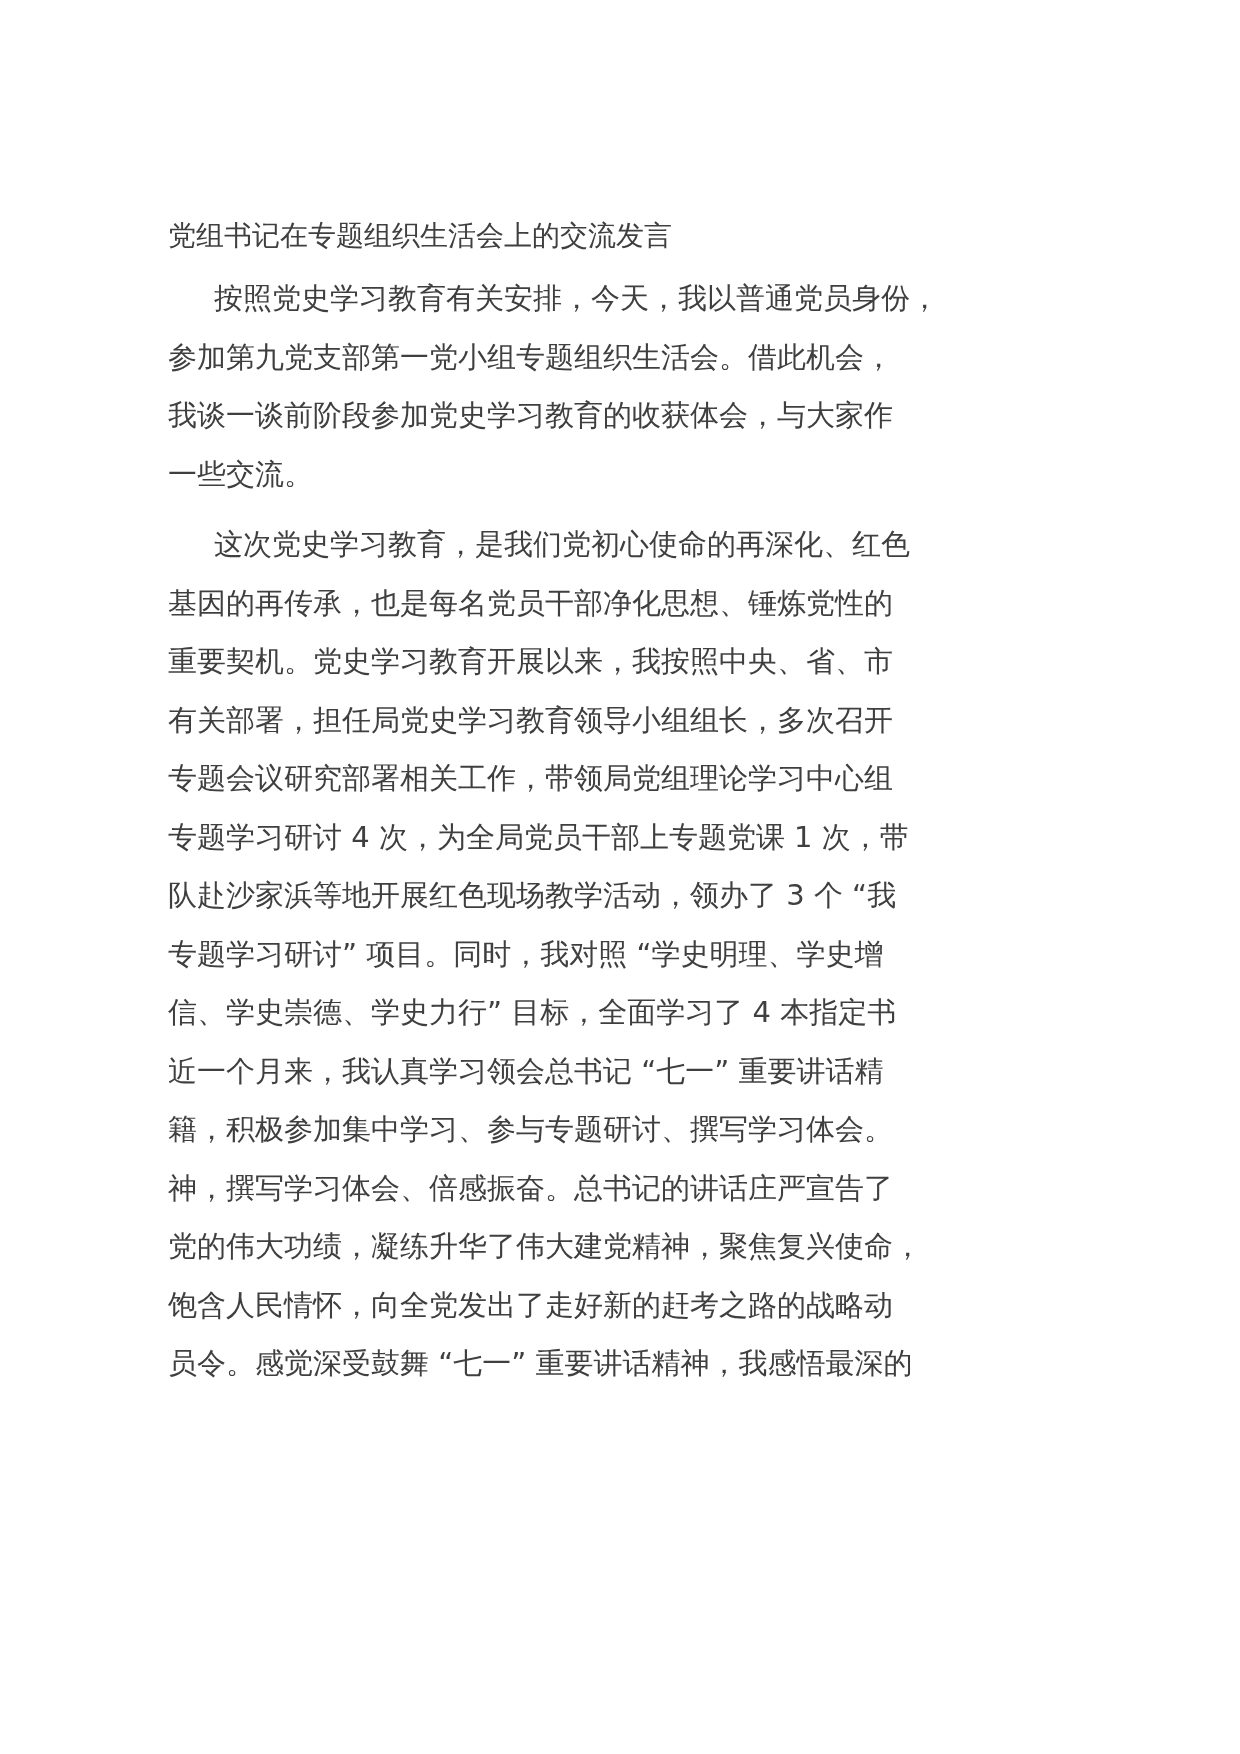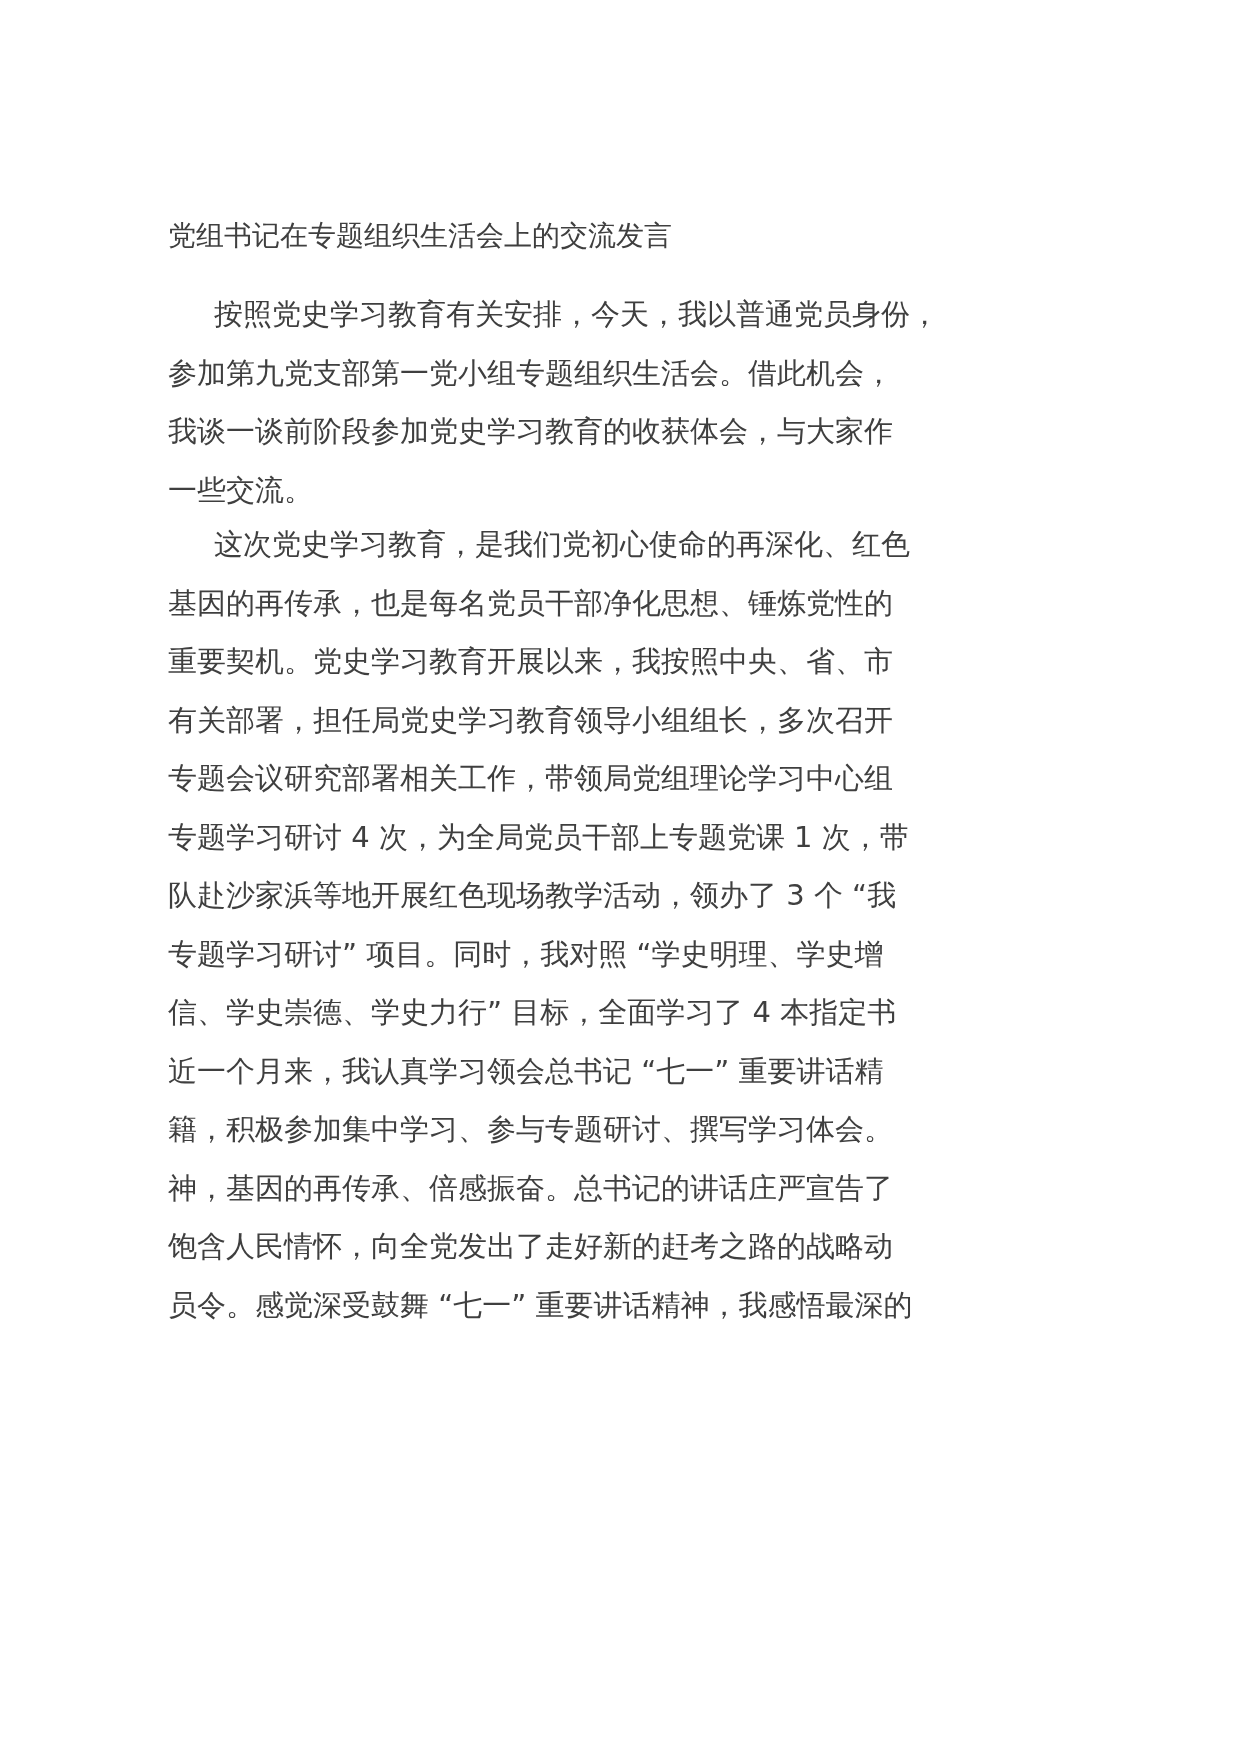--- a/index.html
+++ b/index.html
@@ -38,21 +38,21 @@
   }
   .line {
     display: block;
     height: 58.5px;
     line-height: 58.5px;
     white-space: nowrap;
   }
   .indent {
     padding-left: 46px;
   }
-  #para1 { top: 285px; }
+  #para1 { top: 269px; }
   #para2 { top: 515px; }
 </style>
 </head>
 <body>
 
 <div class="page">
   <div class="title">党组书记在专题组织生活会上的交流发言</div>
 
   <div class="para" id="para1">
     <span class="line indent">按照党史学习教育有关安排，今天，我以普通党员身份，</span>
@@ -66,17 +66,18 @@
     <span class="line">基因的再传承，也是每名党员干部净化思想、锤炼党性的</span>
     <span class="line">重要契机。党史学习教育开展以来，我按照中央、省、市</span>
     <span class="line">有关部署，担任局党史学习教育领导小组组长，多次召开</span>
     <span class="line">专题会议研究部署相关工作，带领局党组理论学习中心组</span>
     <span class="line">专题学习研讨 4 次，为全局党员干部上专题党课 1 次，带</span>
     <span class="line">队赴沙家浜等地开展红色现场教学活动，领办了 3 个 “我</span>
     <span class="line">专题学习研讨” 项目。同时，我对照 “学史明理、学史增</span>
     <span class="line">信、学史崇德、学史力行” 目标，全面学习了 4 本指定书</span>
     <span class="line">近一个月来，我认真学习领会总书记 “七一” 重要讲话精</span>
     <span class="line">籍，积极参加集中学习、参与专题研讨、撰写学习体会。</span>
-    <span class="line">神，基因的再传承、倍感振奋。总书记的讲话庄严宣告了</span>
+    <span class="line">神，撰写学习体会、倍感振奋。总书记的讲话庄严宣告了</span>
+    <span class="line">党的伟大功绩，凝练升华了伟大建党精神，聚焦复兴使命，</span>
     <span class="line">饱含人民情怀，向全党发出了走好新的赶考之路的战略动</span>
     <span class="line">员令。感觉深受鼓舞 “七一” 重要讲话精神，我感悟最深的</span>
   </div>
 </div>
 
 </body></html>

